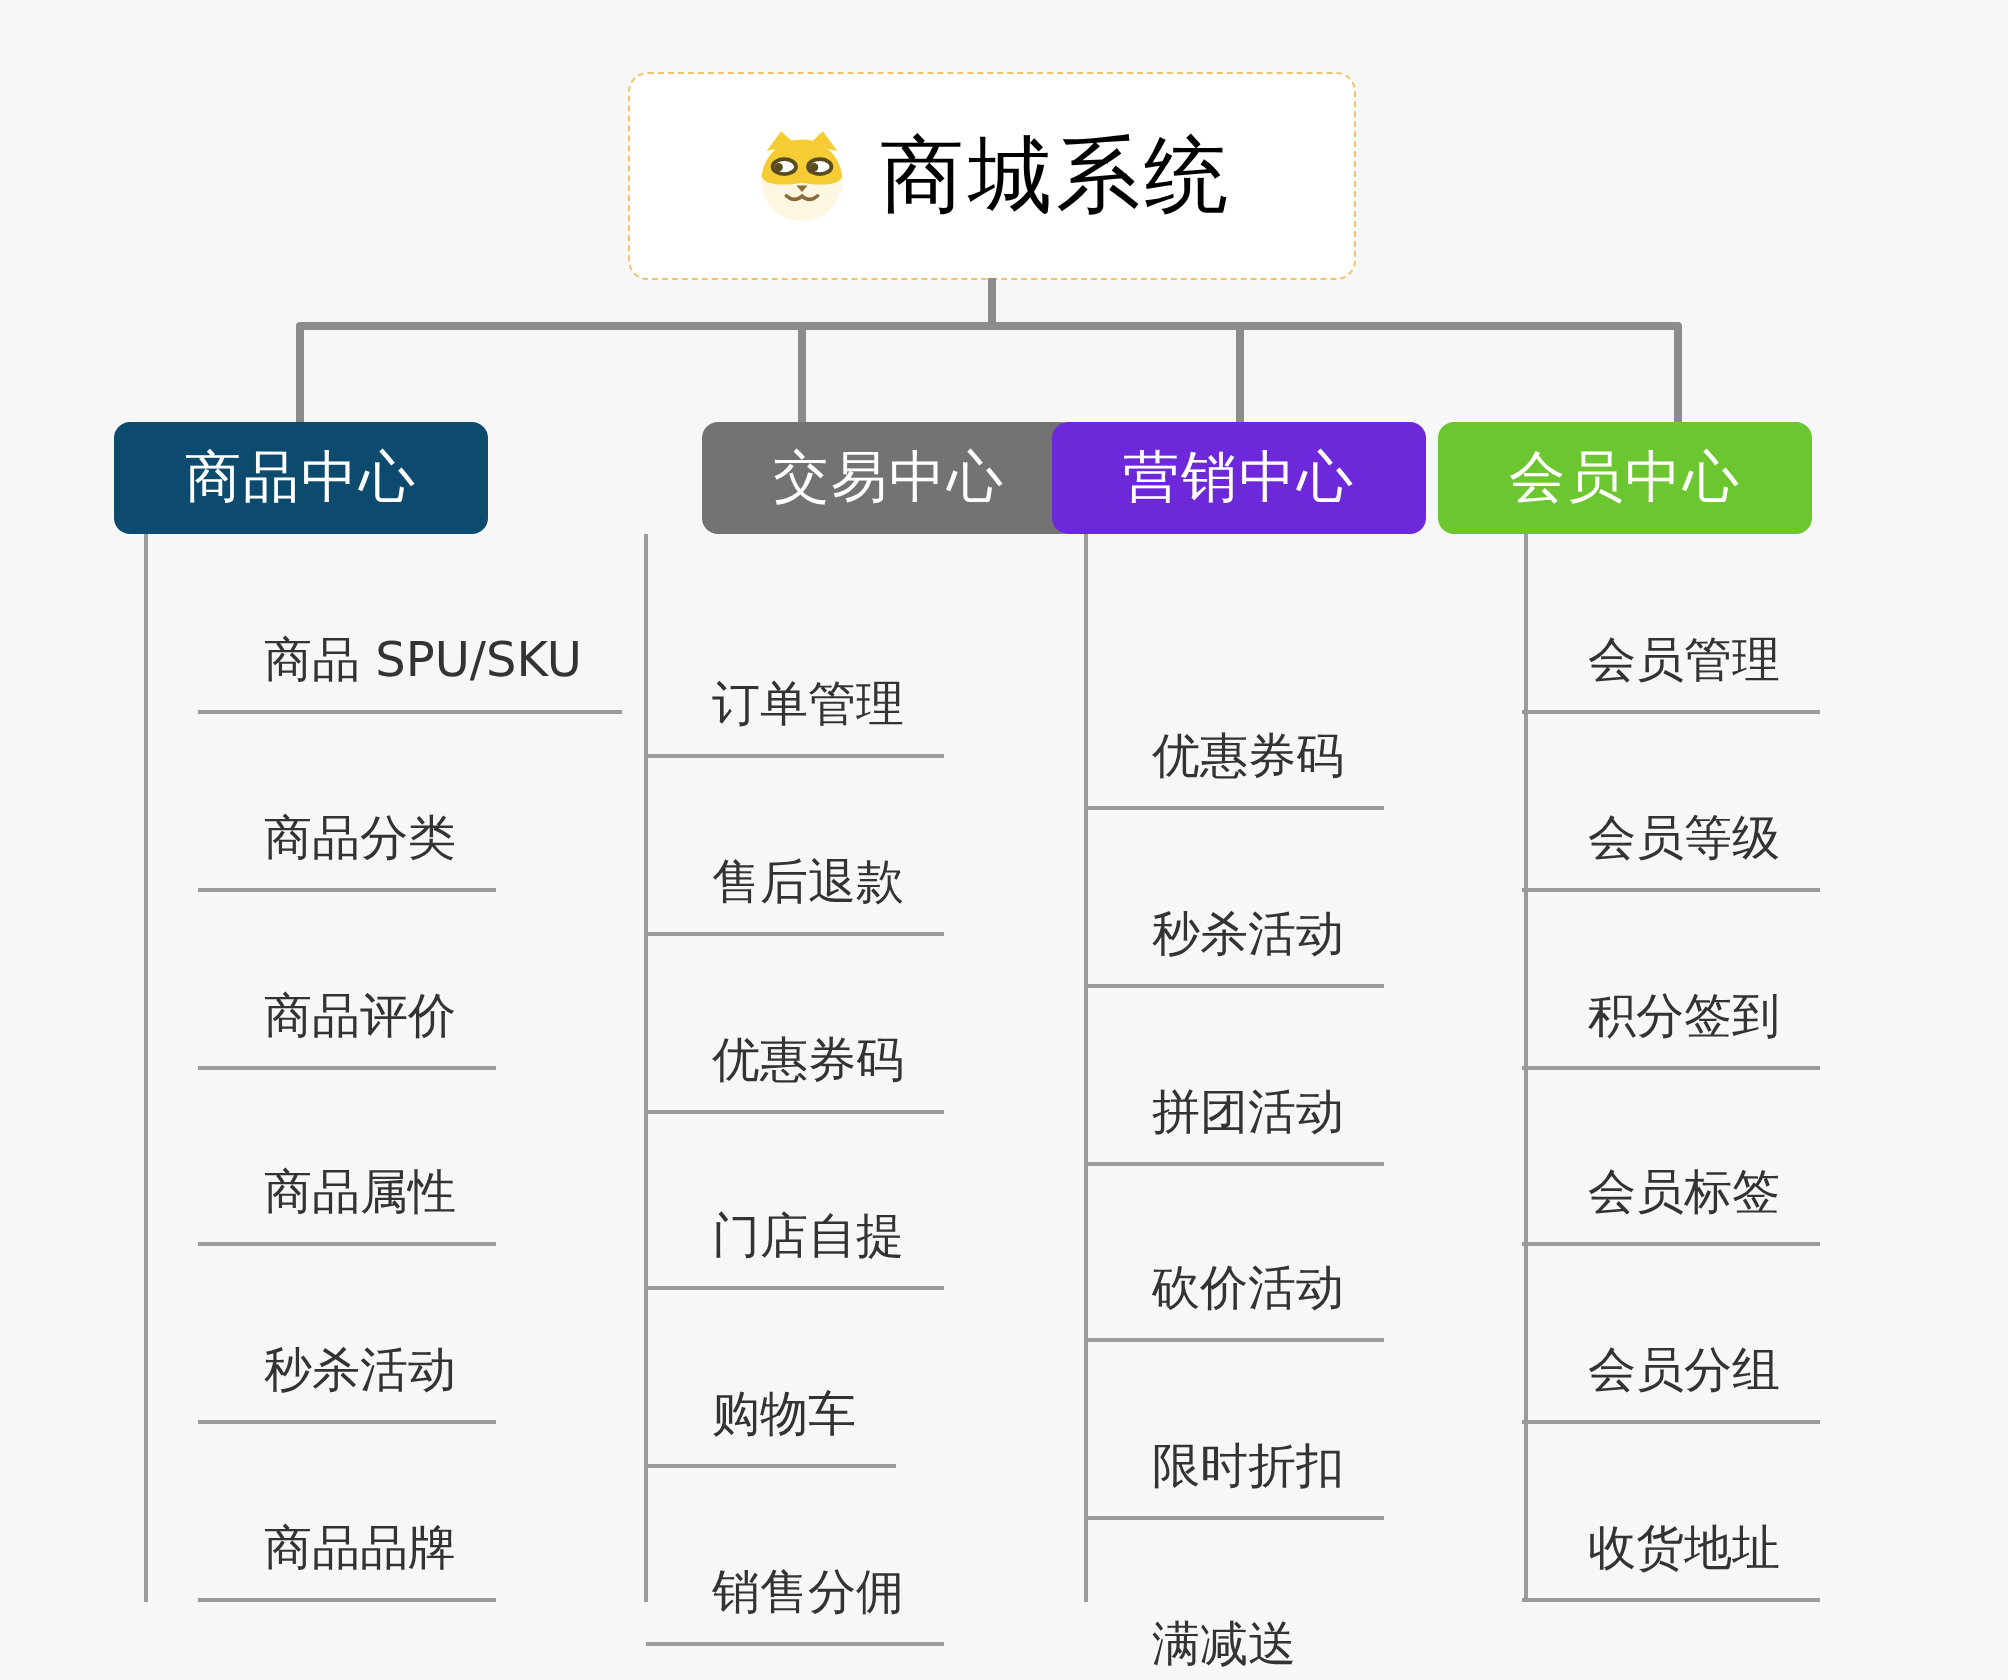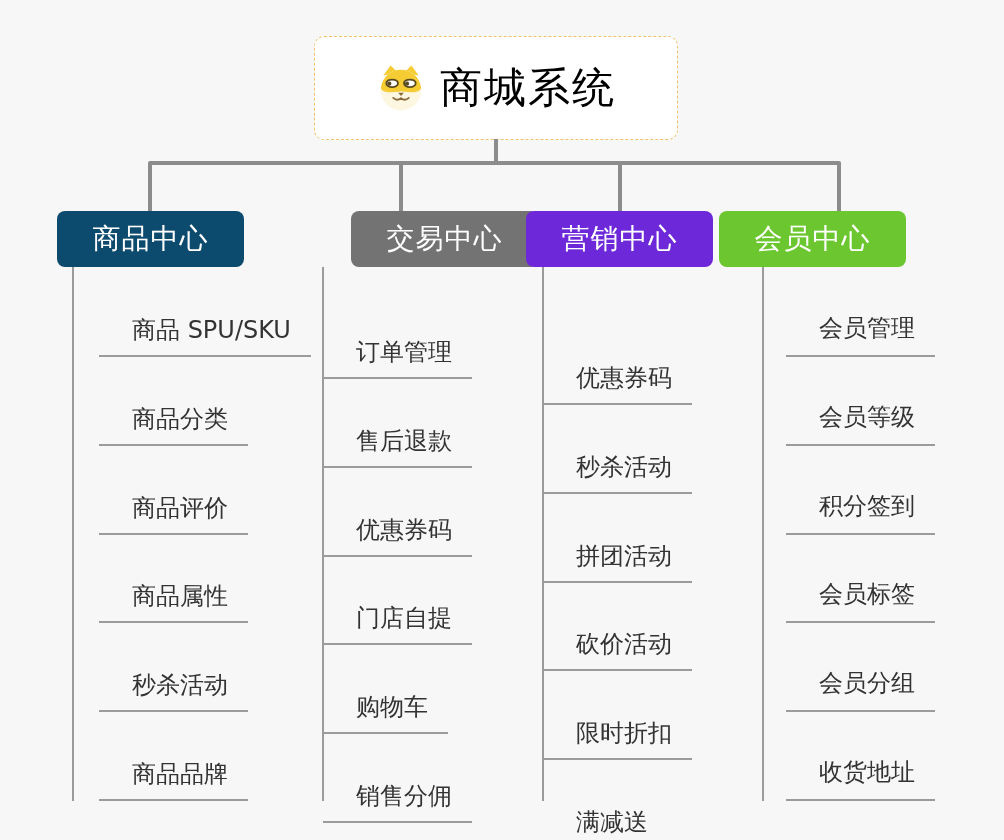--- a/index.html
+++ b/index.html
@@ -35,21 +35,21 @@
   .trunk { position:absolute; top:267px; width:2px; height:534px; background:#9B9B9B; }
   .t0 { left:72px; } .t1 { left:322px; } .t2 { left:542px; } .t3 { left:762px; }
 
   
   .leaf {
     position:absolute; white-space:nowrap;
     font-size:24px; color:#333333; line-height:32px;
     padding:0 20px 9px 33px;
     border-bottom:2px solid #9B9B9B;
   }
-  .c0 { left:73px;margin-left:26px; } .c1 { left:323px;margin-top:22px; } .c2 { left:543px;margin-top:48px; } .c3 { left:786px;font-family:Liberation Mono, monospace; }
+  .c0 { left:73px;margin-left:26px; } .c1 { left:323px;margin-top:22px; } .c2 { left:543px;margin-top:48px; } .c3 { left:761px; }
   .r0 { top:314px; } .r1 { top:403px; } .r2 { top:492px; }
   .r3 { top:580px; } .r4 { top:669px; } .r5 { top:758px; }
 </style>
 </head>
 <body>
 
 <div class="canvas">
 
   <div class="root-node">
     <svg class="doge" viewBox="0 0 48 48">

